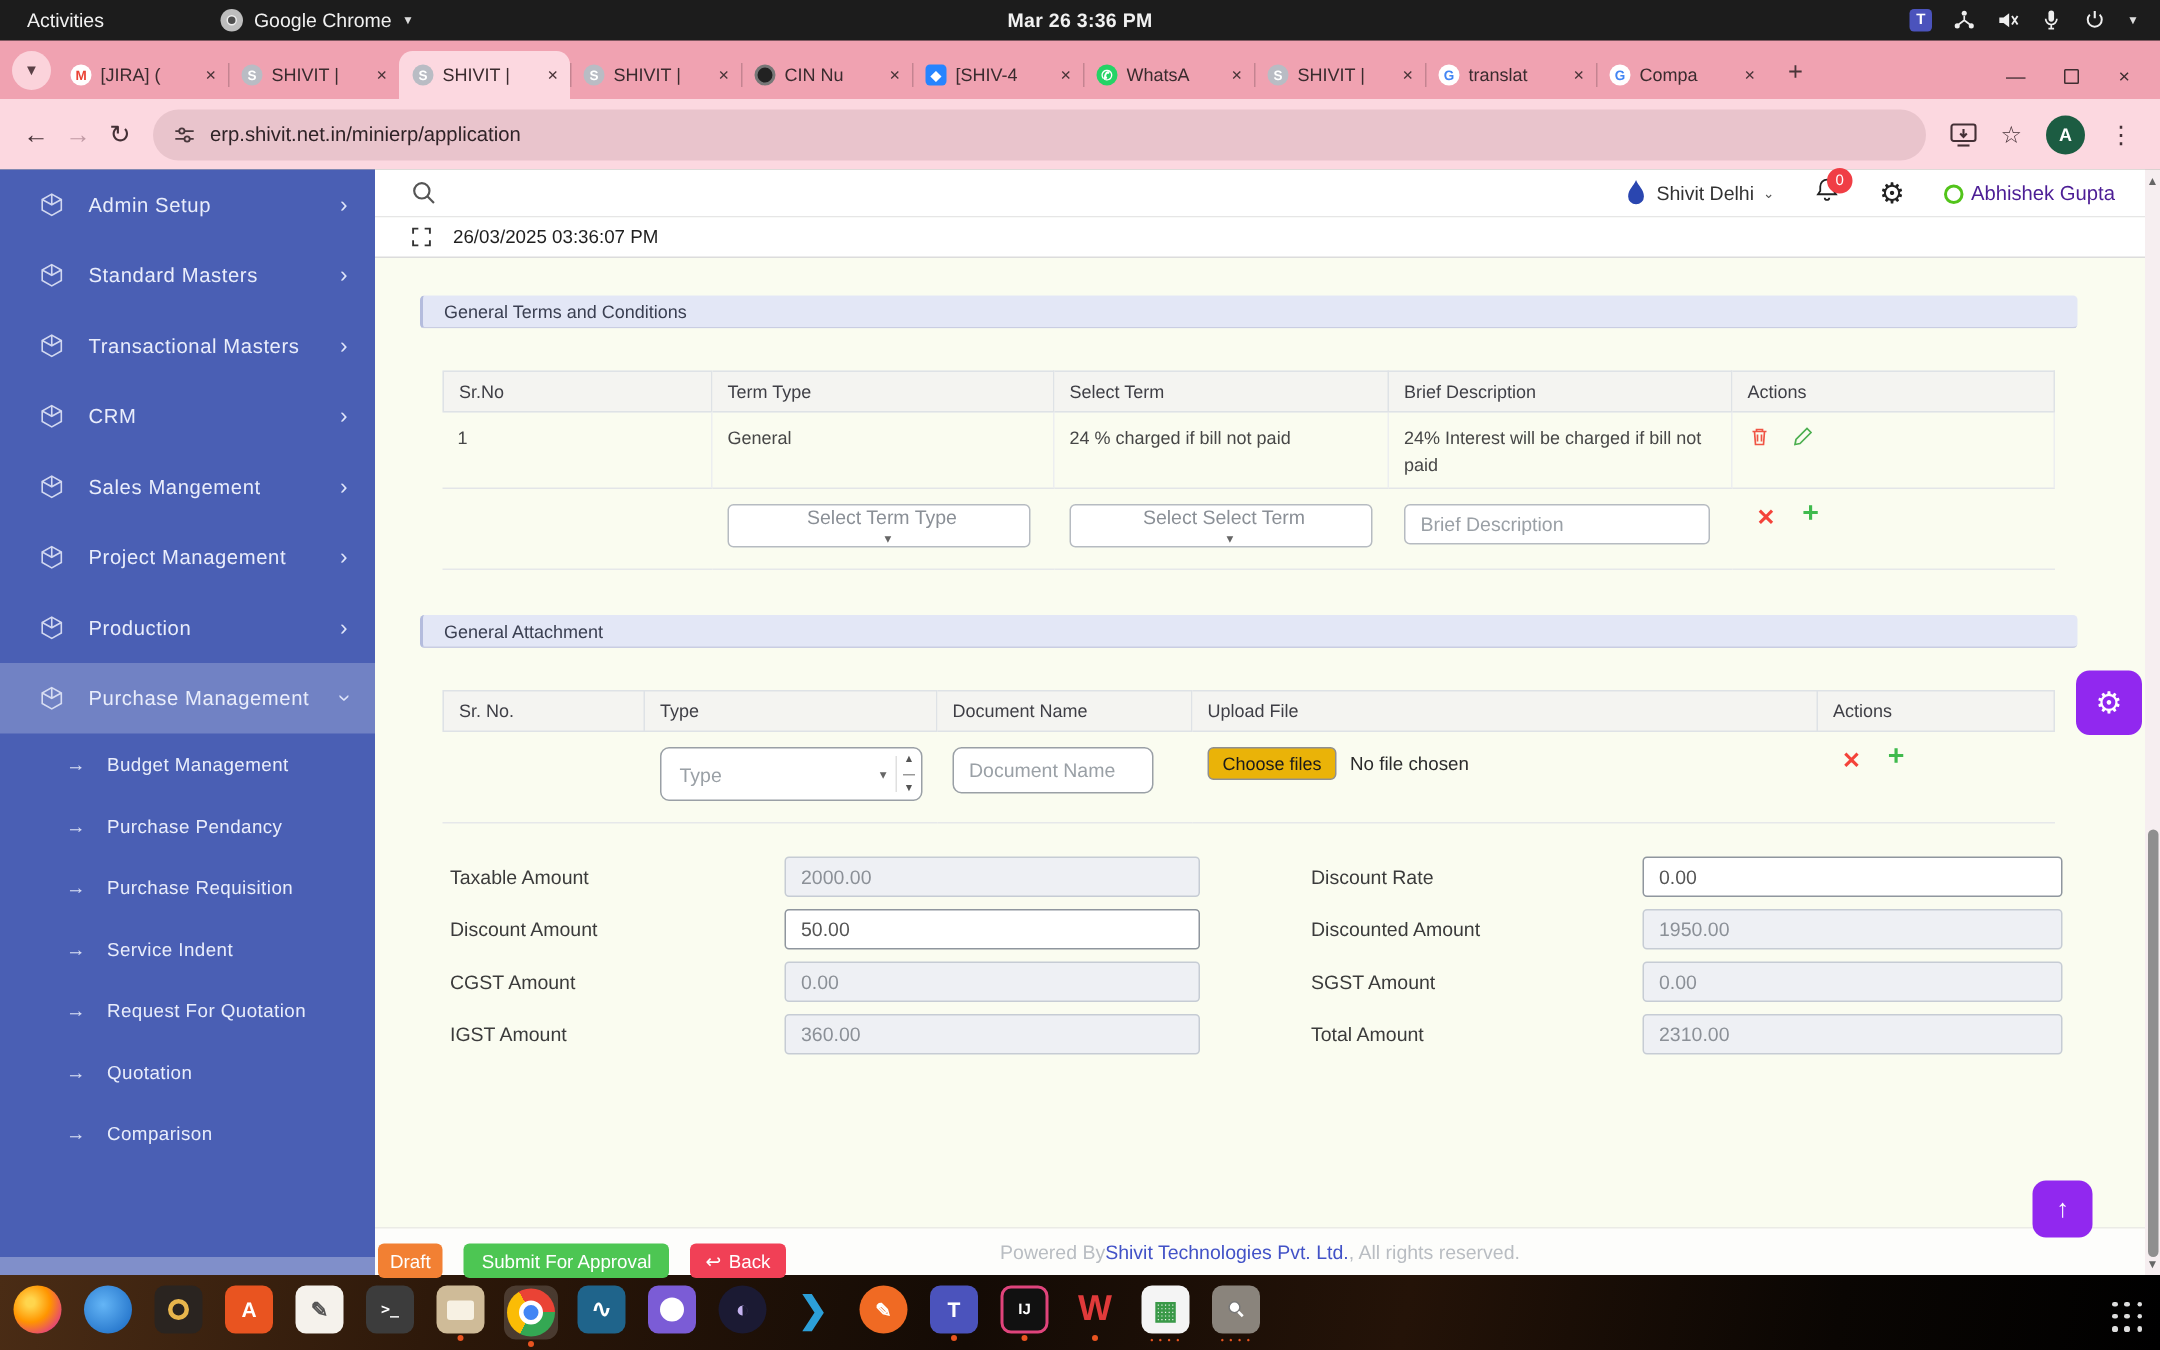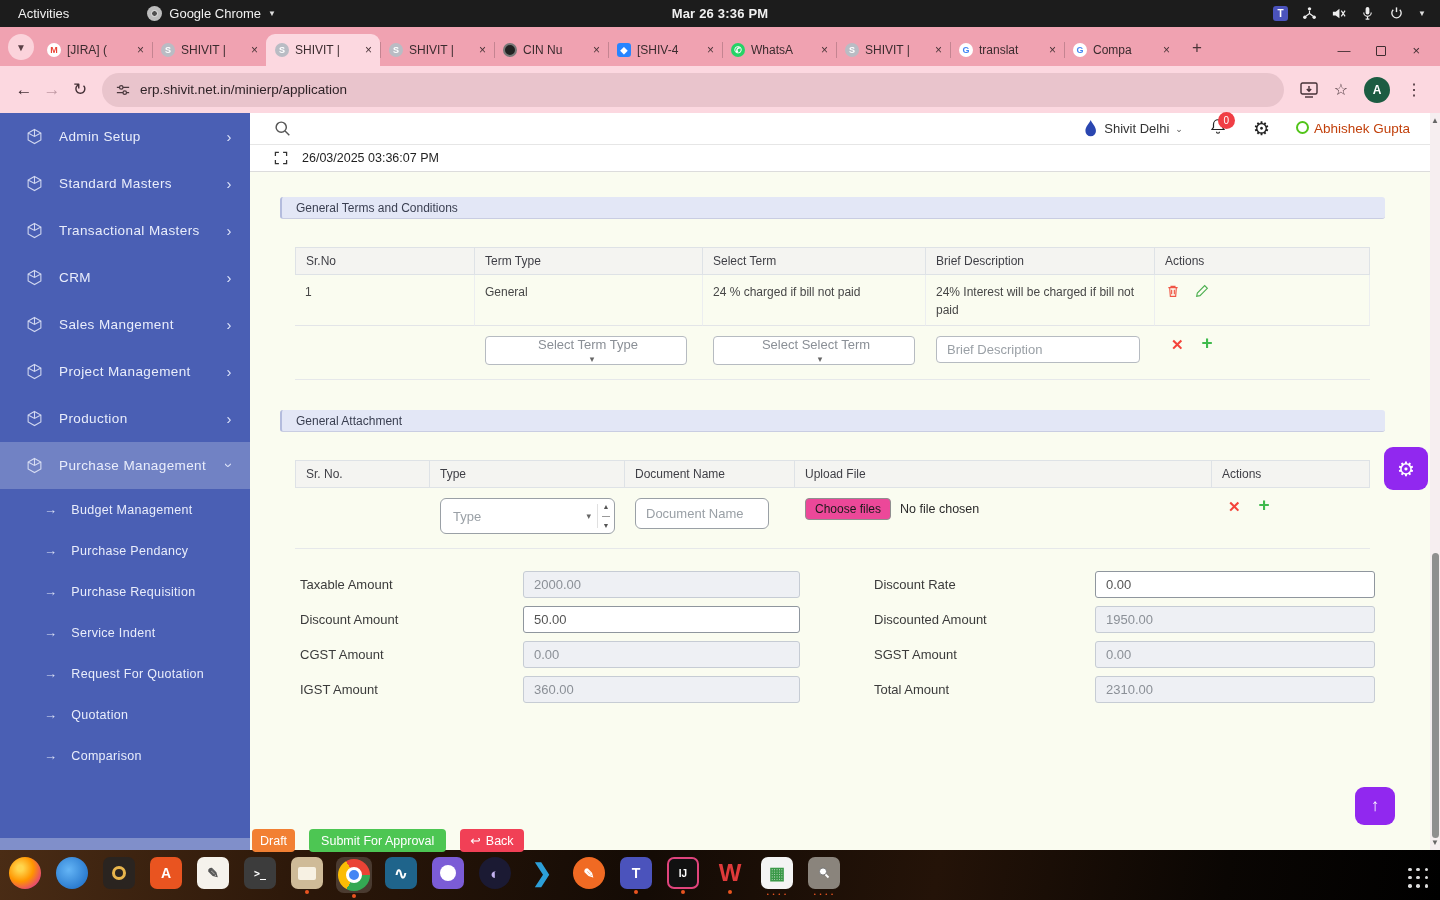--- a/index.html
+++ b/index.html
@@ -75,21 +75,21 @@
 
   
   .content { position:absolute; left:250px; top:0; width:1180px; height:737px; }
   .appheader { height:32px; background:#fff; border-bottom:1px solid #e6e6e6; display:flex; align-items:center; padding:0 20px 0 24px; }
   .hdr-right { margin-left:auto; display:flex; align-items:center; gap:26px; }
   .hdr-company { display:flex; align-items:center; gap:6px; font-size:13px; color:#333; }
   .hdr-bell { position:relative; }
   .badge { position:absolute; top:-5px; left:9px; min-width:17px; height:17px; border-radius:9px; background:#f03e45; color:#fff;
            font-size:10px; display:flex; align-items:center; justify-content:center; padding:0 4px; }
   .gear-glyph { font-size:19px; color:#222; }
-  .hdr-user { display:flex; align-items:flex-start; gap:5px; font-size:13.5px; color:#c2410c; }
+  .hdr-user { display:flex; align-items:flex-end; gap:5px; font-size:13.5px; color:#4c1d95; }
   .user-dot { width:13px; height:13px; border-radius:50%; border:2px solid #52c41a; }
   .subheader { height:27px; background:#fff; border-bottom:1px solid #dcdcdc; display:flex; align-items:center; gap:14px; padding:0 24px; }
   .timestamp { font-size:12.5px; color:#1f1f1f; }
 
   
   .page { position:absolute; top:59px; left:0; right:0; bottom:0; background:#fafcf0; overflow:hidden; }
   .section-strip { margin:25px 45px 0 30px; height:22px; background:#e3e7f6; border-left:2px solid #b4bcdd; border-bottom:1px solid #c9cde2;
                    border-radius:3px; display:flex; align-items:center; padding:0 14px; font-size:12px; color:#3a3f51; }
   .grid-table { margin:28px 60px 0 45px; display:grid; font-size:12px; color:#474747; }
   .t-terms { grid-template-columns:180px 228px 223px 229px 1fr; }
@@ -112,21 +112,21 @@
 
   .type-select { width:176px; height:36px; border:1px solid #9aa0a6; border-radius:6px; background:#fff; display:flex; align-items:center;
                  padding:0 4px 0 12px; color:#9aa0a6; font-size:13px; }
   .type-label { flex:1; }
   .spinner { display:flex; flex-direction:column; align-items:center; color:#555; font-size:7px; line-height:5px; border-left:1px solid #e0e0e0;
              padding-left:4px; margin-left:6px; height:24px; justify-content:space-between; }
   .spinner .bar { width:8px; height:1px; background:#999; }
   .doc-input { width:134px; height:31px; border:1px solid #9aa0a6; border-radius:6px; background:#fff; font-size:13px; padding:0 10px; }
   .doc-input::placeholder { color:#9aa0a6; }
   .file-wrap { display:flex; align-items:center; gap:9px; }
-  .choose-btn { height:22px; background:#ec4899; border:1px solid #8f8f8f; border-radius:4px; font-size:12px; color:#1b1b1b; padding:0 9px; }
+  .choose-btn { height:22px; background:#eab308; border:1px solid #8f8f8f; border-radius:4px; font-size:12px; color:#1b1b1b; padding:0 9px; }
   .no-file { font-size:12.5px; color:#2b2b2b; }
 
   .amounts { margin:22px 60px 0 50px; display:grid; grid-template-columns:223px 277px 74px 221px 280px; row-gap:8px; align-items:center; }
   .amt-label { font-size:13px; color:#3b3b3b; }
   .amt-input { height:27px; border-radius:3px; font-size:13px; padding:0 10px; width:100%; }
   .amt-input.ro { background:#eef0f4; border:1px solid #c6ccd4; color:#8b9097; }
   .amt-input.rw { background:#fff; border:1px solid #8f969e; color:#555; }
   .spacer-col {}
 
   .footerbar { position:absolute; left:0; right:0; bottom:0; height:32px; background:#fdfdfb; border-top:1px solid #ebebe6;
@@ -535,20 +535,25 @@
           <label class="amt-label">SGST Amount</label>
           <input class="amt-input ro" value="0.00" style="">
 
           <label class="amt-label">IGST Amount</label>
           <input class="amt-input ro" value="360.00" style="">
           <span class="spacer-col"></span>
           <label class="amt-label">Total Amount</label>
           <input class="amt-input ro" value="2310.00" style="">
         </div>
 
+        <div class="footerbar">
+          <span>Powered By </span>
+          <span class="link-blue">Shivit Technologies Pvt. Ltd.</span>
+          <span>, All rights reserved.</span>
+        </div>
       </div>
     </div>
   </div>
 
   <div class="actionbar">
     <button class="btn btn-draft">Draft</button>
     <button class="btn btn-submit">Submit For Approval</button>
     <button class="btn btn-back">
         <span>↩</span>
         <span>Back</span>

